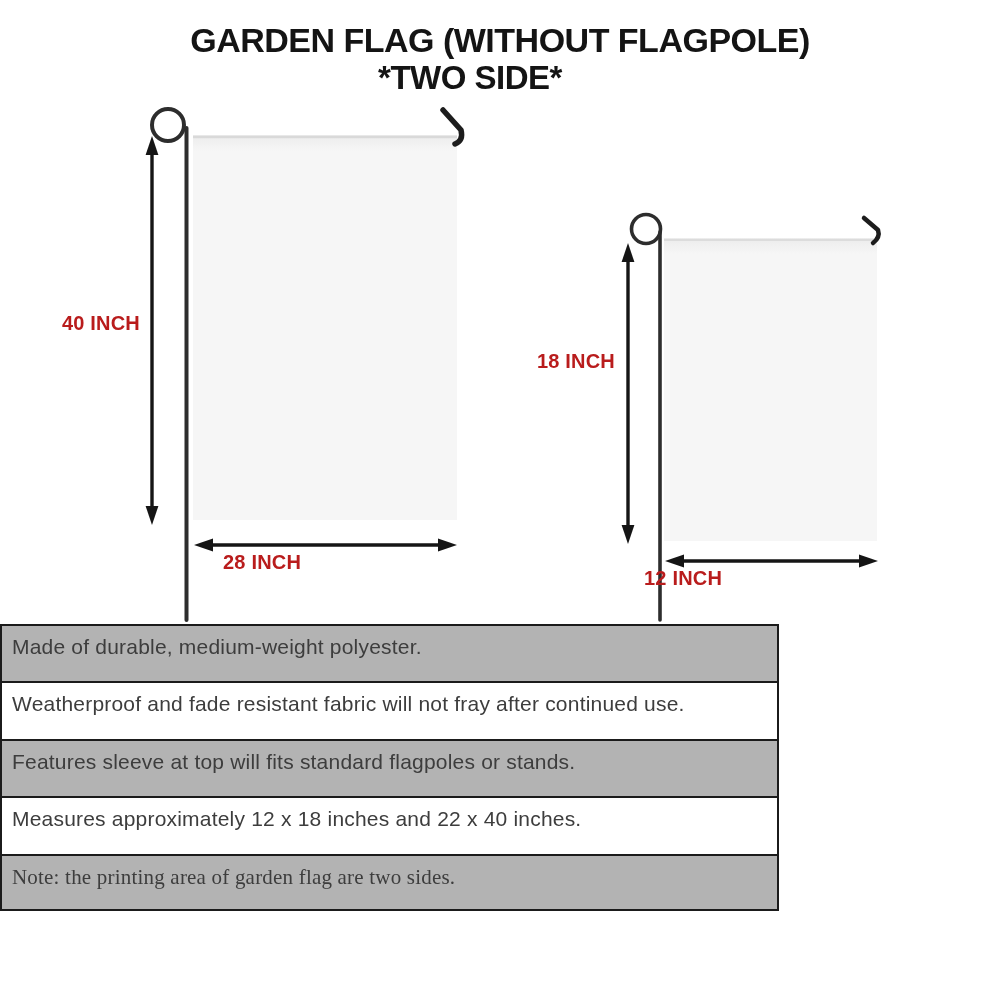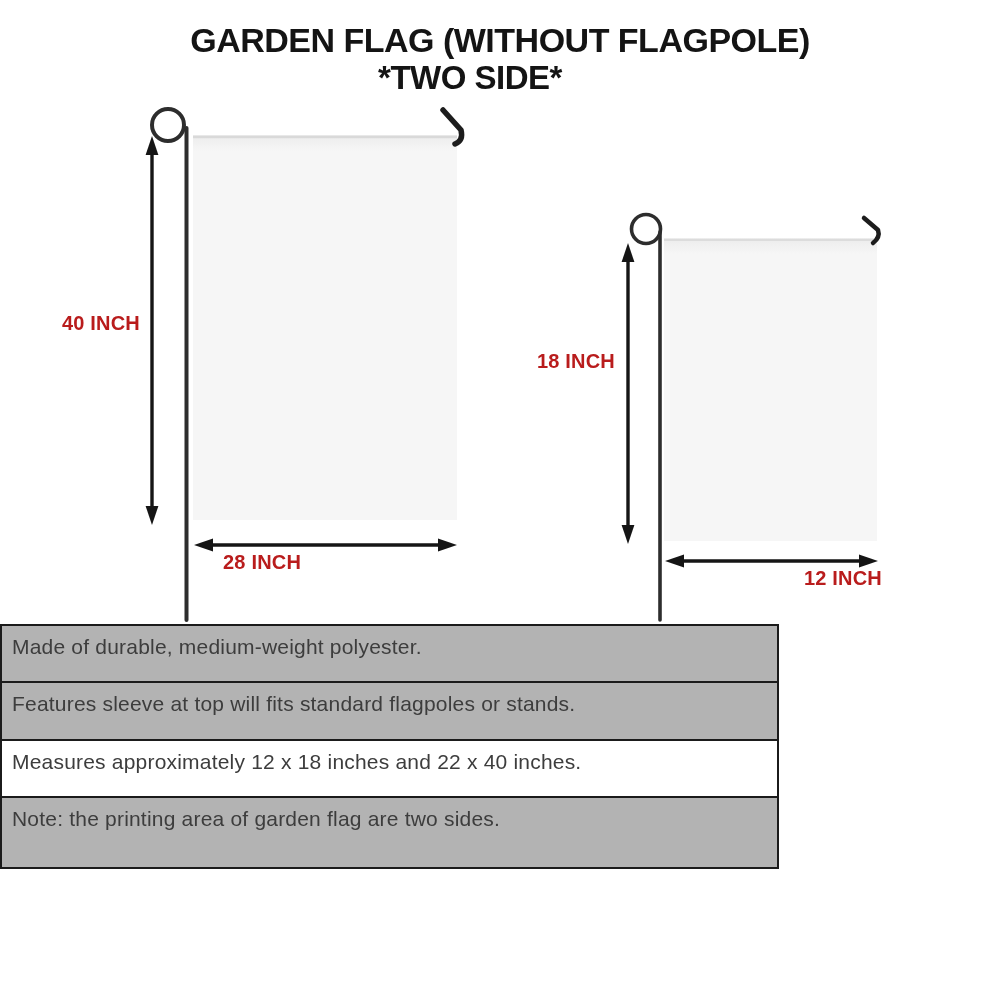--- a/index.html
+++ b/index.html
@@ -35,34 +35,34 @@
   .flag-large{left:193px;top:119px;width:264px;height:385px;}
   .flag-small{left:664px;top:222px;width:213px;height:303px;}
   .lineart{position:absolute;left:0;top:0;width:1000px;height:620px;}
   .dim-label{
     position:absolute;
     font-size:20px;font-weight:700;color:#b91c1c;letter-spacing:0.2px;
   }
   .dim-40{left:20px;top:296px;width:120px;text-align:right;}
   .dim-18{left:495px;top:334px;width:120px;text-align:right;}
   .dim-28{left:223px;top:535px;width:200px;text-align:left;}
-  .dim-12{left:682px;top:551px;width:200px;text-align:right;}
+  .dim-12{left:644px;top:551px;width:200px;text-align:left;}
   .features{
     position:absolute;left:0;top:608px;width:779px;
     border:2px solid var(--table_border);
     background:var(--row_plain);
   }
   .feature-row{
     height:57.4px;
     border-bottom:2px solid var(--table_border);
     padding:8px 12px 16px 10px;
     font-size:21px;font-weight:300;color:var(--body_text);
     letter-spacing:0.2px;line-height:26px;
   }
-  .feature-row:last-child{border-bottom:none;height:69px;}
+  .feature-row:last-child{border-bottom:none;height:53px;font-family:Liberation Serif, serif;}
   .feature-row.shaded{background:var(--row_shaded);}
   .feature-row.plain{background:var(--row_plain);}
 </style>
 </head>
 <body>
 
 <div class="canvas">
 
   <div class="title">
     <div class="title-line1">GARDEN FLAG (WITHOUT FLAGPOLE)</div>
@@ -112,18 +112,19 @@
     </g>
   </svg>
 
   <div class="dim-label dim-40">40 INCH</div>
   <div class="dim-label dim-28">28 INCH</div>
   <div class="dim-label dim-18">18 INCH</div>
   <div class="dim-label dim-12">12 INCH</div>
 
   <div class="features">
     <div class="feature-row shaded">Made of durable, medium-weight polyester.</div>
+    <div class="feature-row plain">Weatherproof and fade resistant fabric will not fray after continued use.</div>
     <div class="feature-row shaded">Features sleeve at top will fits standard flagpoles or stands.</div>
     <div class="feature-row plain">Measures approximately 12 x 18 inches and 22 x 40 inches.</div>
     <div class="feature-row shaded">Note: the printing area of garden flag are two sides.</div>
   </div>
 
 </div>
 
 </body></html>

